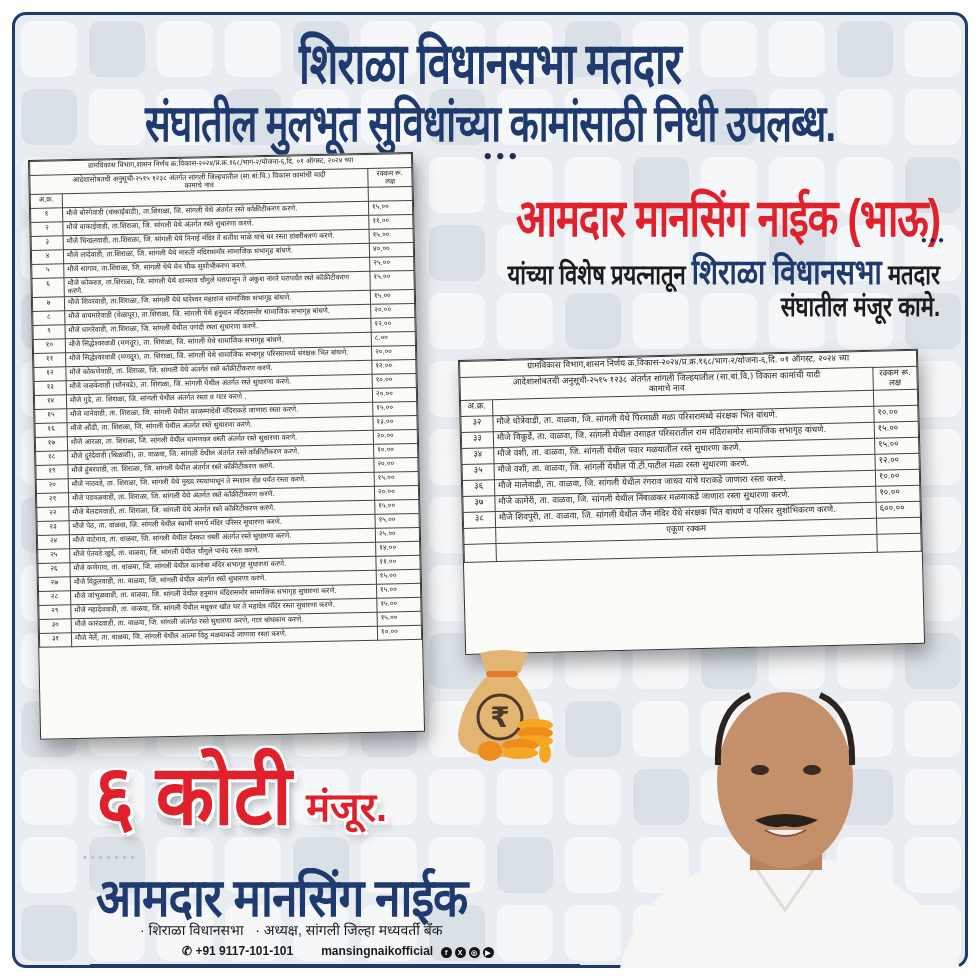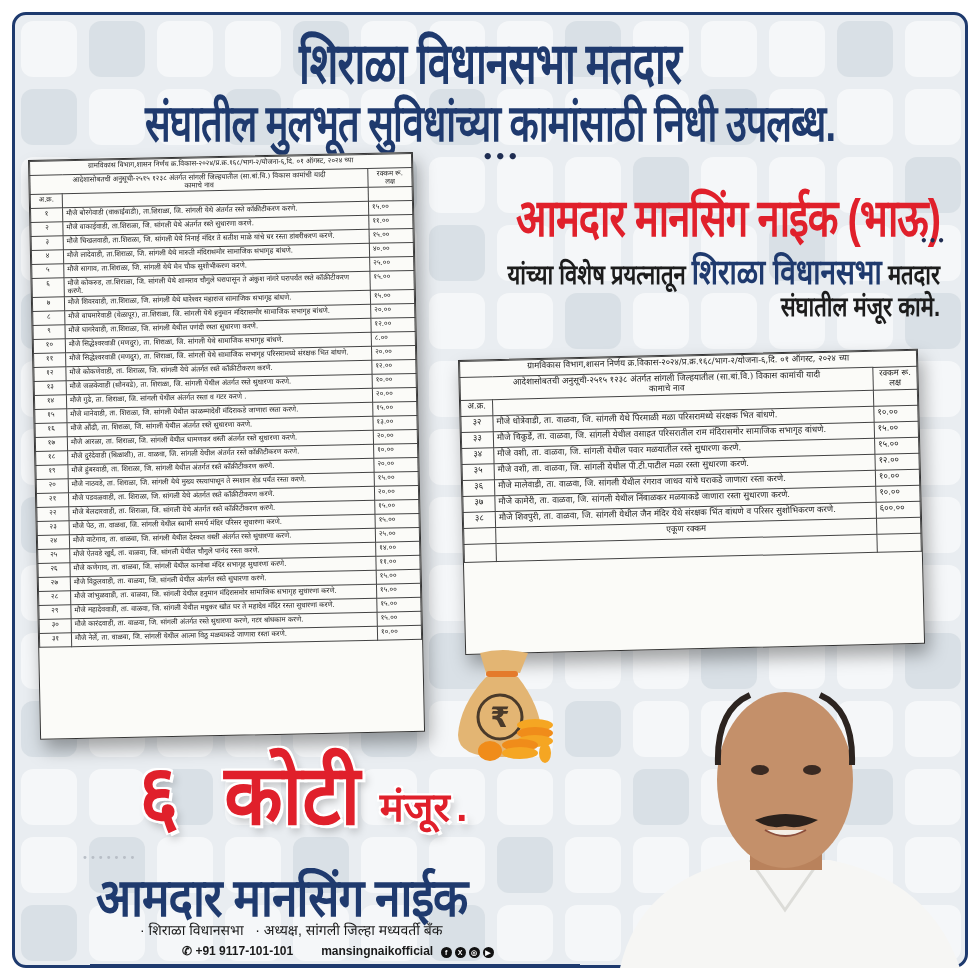--- a/index.html
+++ b/index.html
@@ -50,23 +50,22 @@
   .doc-right table { font-size: 8.5px; }
   .doc th, .doc td { border: 1px solid #444; padding: 1px 3px; vertical-align: top; font-weight: 400; }
   .doc td.num { width: 32px; text-align: center; }
   .doc td.amt { width: 44px; text-align: left; }
   .doc .title-cell { text-align: center; }
   .doc-left tr { height: 14px; }
   .doc-right tr { height: 16px; }
 
   .crore {
     position: absolute; left: 95px; top: 740px; color: #e0202b;
-    font-family: Liberation Mono, monospace; font-weight: 700;
+    font-family: Liberation Sans, sans-serif; font-weight: 700;
     text-shadow: 3px 3px 0 #fff, -2px -2px 0 #fff, 2px -2px 0 #fff, -2px 2px 0 #fff, 4px 6px 8px rgba(0,0,0,0.25);
-    margin-left: 44px;
   }
   .crore .big { font-size: 76px; transform: scaleY(1.1); display: inline-block; }
   .crore .small { font-size: 40px; margin-left: 10px; }
   .dotrow { position: absolute; left: 82px; top: 852px; color: #b8bec6; font-size: 10px; letter-spacing: 2px; }
 
   .footer-name {
     position: absolute; left: 96px; top: 860px; color: #1f3a6e;
     font-family: "Liberation Sans", sans-serif; font-weight: 700; font-size: 46px;
     transform: scaleY(1.15); transform-origin: top left; letter-spacing: -1px;
   }

